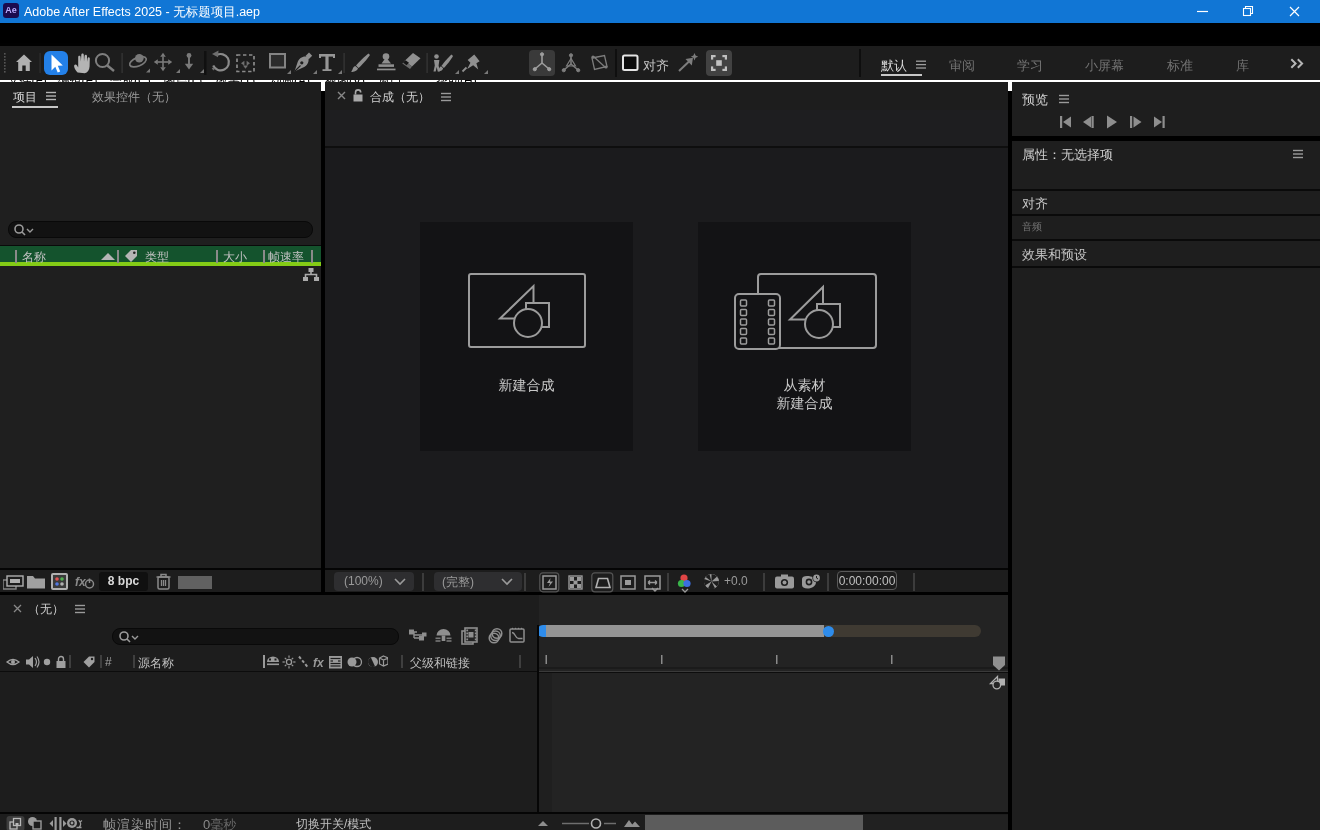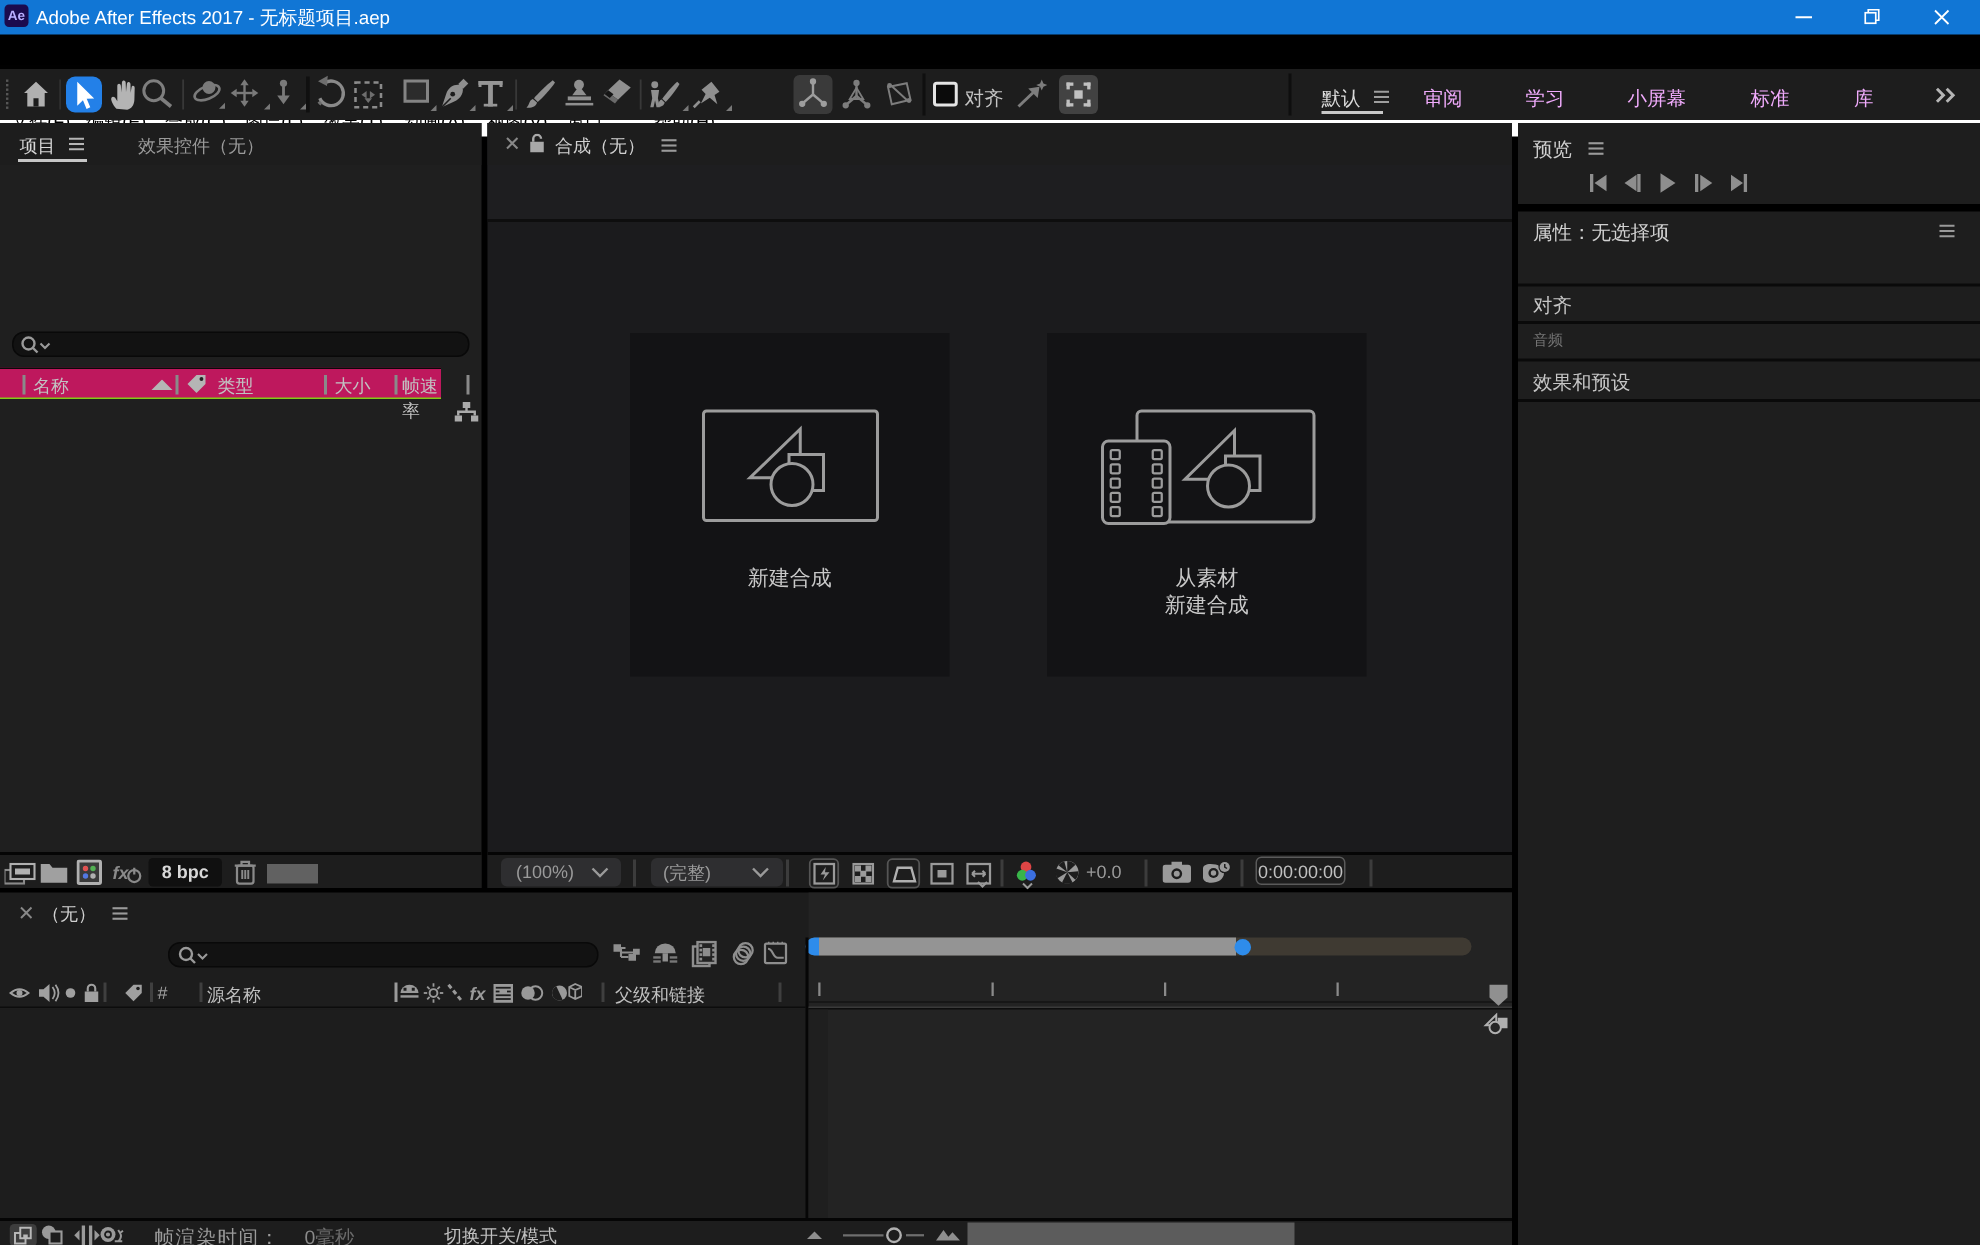--- a/index.html
+++ b/index.html
@@ -7,38 +7,38 @@
   body { font-family:"Liberation Sans", sans-serif; }
   #app { position:relative; width:1320px; height:830px; background:#000; }
   .abs { position:absolute; }
   .titlebar { left:0; top:0; width:1320px; height:23px; background:#1176d5; color:#fff; }
   .aeicon { left:3px; top:3px; width:16px; height:15px; background:#1b0b4e; border-radius:3px;
             color:#b9aeff; font-weight:bold; font-size:9px; text-align:center; line-height:15px; }
   .apptitle { left:24px; top:4px; font-size:12.5px; color:#fff; }
   .menubar { left:0; top:23px; width:1320px; height:20px; background:#fff; color:#000; font-size:12px;margin-top:48px; }
   .menubar span { position:absolute; top:2px; }
   .toolbar { left:0; top:46px; width:1320px; height:34px; background:#1d1d1d; }
-  .wslabel { position:absolute; top:11px; font-size:13px; color:#f0abfc; }
+  .wslabel { position:absolute; top:11px; font-size:13px; color:#737373; }
   .panel { background:#1e1e1e; }
   #pleft  { left:0; top:82px; width:321px; height:510px; background:#1f1f1f; }
   #pcomp  { left:325px; top:82px; width:683px; height:510px; background:#1b1b1d; }
   #pright { left:1012px; top:82px; width:308px; height:748px; background:#1e1e1e; }
   #ptime  { left:0; top:595px; width:1008px; height:235px; background:#1d1d1d; }
   .card { position:absolute; width:213px; height:229px; background:#131315; }
   .card .label { position:absolute; width:100%; text-align:center; color:#c9c9c9; font-size:14px; line-height:18px; }
   .searchbox { position:absolute; background:#121212; border:1px solid #090909; border-radius:8px; }
   .hline { position:absolute; background:#0a0a0a; height:1px; }
 </style>
 </head>
 <body>
 <div id="app">
 
   <div class="abs titlebar"></div>
   <div class="abs aeicon">Ae</div>
-  <div class="abs apptitle">Adobe After Effects 2017 - 无标题项目.aep</div>
+  <div class="abs apptitle">Adobe After Effects 2025 - 无标题项目.aep</div>
   <div class="abs" style="left:1180px;top:0;"><svg width="46" height="23">
         <line x1="17" y1="11.5" x2="28" y2="11.5" stroke="#fff" stroke-width="1.2"></line>
       </svg></div>
   <div class="abs" style="left:1226px;top:0;"><svg width="46" height="23">
       <rect x="17.5" y="8.5" width="7" height="7" fill="none" stroke="#fff" stroke-width="1.1"></rect>
       <path d="M19.5 8.5 V6.5 h7 v7 h-2" fill="none" stroke="#fff" stroke-width="1.1"></path>
       </svg></div>
   <div class="abs" style="left:1272px;top:0;"><svg width="46" height="23">
         <path d="M18 7 L27 16 M27 7 L18 16" stroke="#fff" stroke-width="1.2"></path>
       </svg></div>
@@ -215,21 +215,21 @@
         </svg>
 <div style="position:absolute;left:12px;top:24px;width:46px;height:2px;background:#c6c6c6;"></div>
 <span style="position:absolute;left:92px;top:7px;color:#9a9a9a;">效果控件（无）</span>
 </div>
 <div class="searchbox" style="left:8px;top:139px;width:305px;height:17px;"></div>
 <svg style="position:absolute;left:13px;top:141px;" width="22" height="14">
         <circle cx="6" cy="6" r="4" fill="none" stroke="#9a9a9a" stroke-width="1.6"></circle>
         <line x1="9" y1="9" x2="12" y2="12" stroke="#9a9a9a" stroke-width="1.6"></line>
         <path d="M14 6 l3 3 3 -3" fill="none" stroke="#9a9a9a" stroke-width="1.4"></path>
       </svg>
-<div style="position:absolute;left:0;top:163px;width:294px;height:21px;background:#be185d;border-top:1px solid #0a0a0a;border-bottom:1px solid #84cc16;">
+<div style="position:absolute;left:0;top:163px;width:321px;height:21px;background:#14532d;border-top:1px solid #0a0a0a;border-bottom:4px solid #84cc16;">
 <div style="position:absolute;left:15px;top:4px;width:2px;height:13px;background:#8a8a8a;"></div>
 <div style="position:absolute;left:117px;top:4px;width:2px;height:13px;background:#8a8a8a;"></div>
 <div style="position:absolute;left:216px;top:4px;width:2px;height:13px;background:#8a8a8a;"></div>
 <div style="position:absolute;left:263px;top:4px;width:2px;height:13px;background:#8a8a8a;"></div>
 <div style="position:absolute;left:311px;top:4px;width:2px;height:13px;background:#8a8a8a;"></div>
 <span style="position:absolute;left:22px;top:3px;font-size:12px;color:#c2c2c2;">名称</span>
 <svg style="position:absolute;left:100px;top:7px;" width="16" height="8">
           <path d="M8 0 L15 7 H1 Z" fill="#b5b5b5"></path>
         </svg>
 <svg style="position:absolute;left:123px;top:2px;" width="17" height="16">

